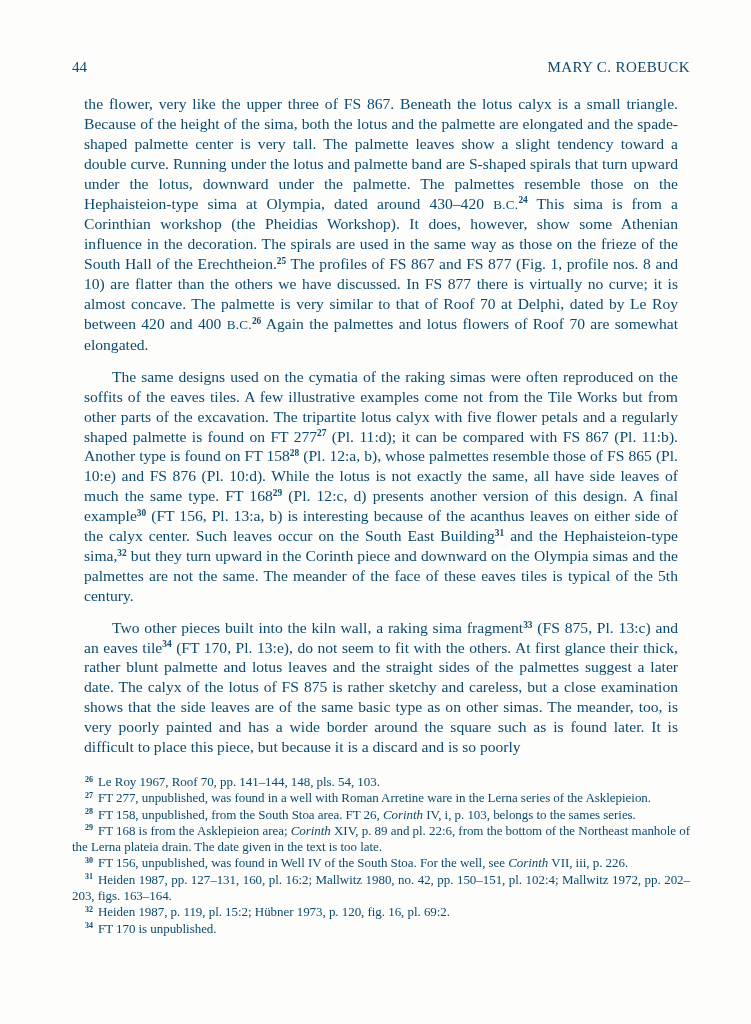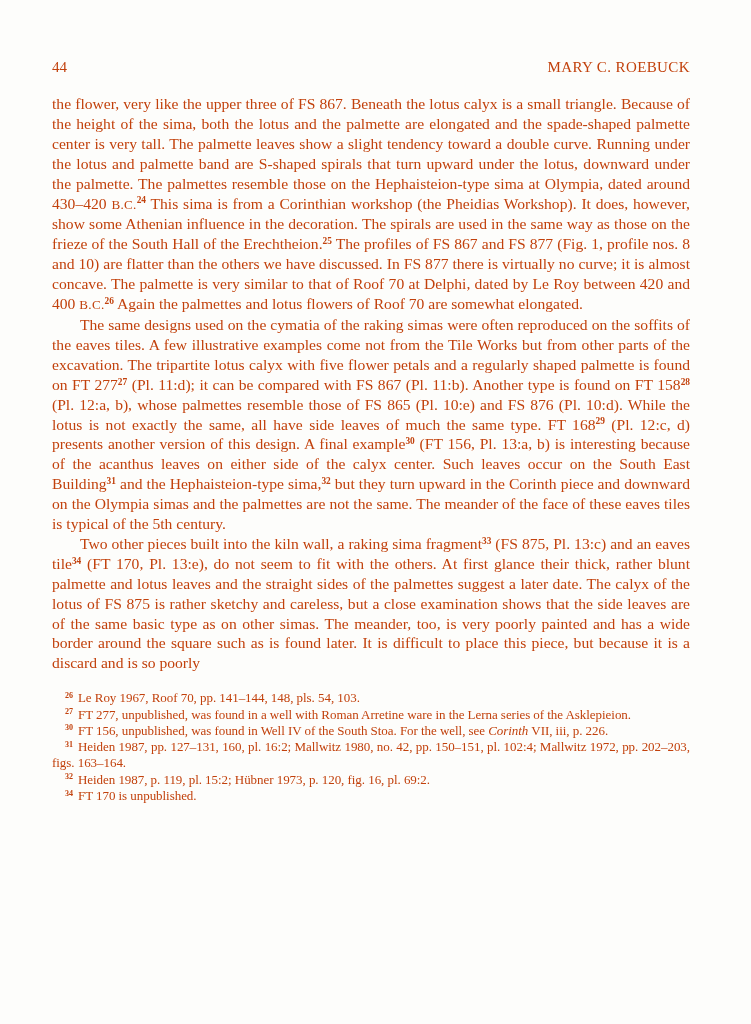--- a/index.html
+++ b/index.html
@@ -7,23 +7,23 @@
     padding: 0;
     background: #ffffff;
   }
   .page {
     position: relative;
     width: 751px;
     height: 1024px;
     margin: 0 auto;
     background: #fdfdfb;
     box-sizing: border-box;
-    padding: 58px 61px 0 52px;
+    padding: 58px 61px 0 72px;
     font-family: "Liberation Serif", "DejaVu Serif", serif;
-    color: #c2410c;
+    color: #0c4a6e;
     overflow: hidden;
   }
   .page-header {
     position: relative;
     height: 19px;
     margin-bottom: 17px;
     font-size: 15px;
     line-height: 19px;
   }
   .page-number {
@@ -34,21 +34,21 @@
   .running-head {
     text-align: right;
     letter-spacing: 0.4px;
   }
   .article-body {
     font-size: 15.6px;
     line-height: 19.9px;
     text-align: justify;
   }
   .article-body p {
-    margin: 0;
+    margin: 12px;
   }
   .article-body p.indented {
     text-indent: 28px;
   }
   sup.ref {
     font-size: 0.60em;
     font-weight: 700;
     vertical-align: baseline;
     position: relative;
     top: -0.55em;
@@ -97,20 +97,26 @@
   </div>
 
   <div class="footnotes">
     <p class="footnote">
       <sup class="fn-num">26</sup><span>Le Roy 1967, Roof 70, pp. 141–144, 148, pls. 54, 103.</span>
     </p>
     <p class="footnote">
       <sup class="fn-num">27</sup><span>FT 277, unpublished, was found in a well with Roman Arretine ware in the Lerna series of the Asklepieion.</span>
     </p>
     <p class="footnote">
+      <sup class="fn-num">28</sup><span>FT 158, unpublished, from the South Stoa area. FT 26, <i>Corinth</i> IV, i, p. 103, belongs to the sames series.</span>
+    </p>
+    <p class="footnote">
+      <sup class="fn-num">29</sup><span>FT 168 is from the Asklepieion area; <i>Corinth</i> XIV, p. 89 and pl. 22:6, from the bottom of the Northeast manhole of the Lerna plateia drain. The date given in the text is too late.</span>
+    </p>
+    <p class="footnote">
       <sup class="fn-num">30</sup><span>FT 156, unpublished, was found in Well IV of the South Stoa. For the well, see <i>Corinth</i> VII, iii, p. 226.</span>
     </p>
     <p class="footnote">
       <sup class="fn-num">31</sup><span>Heiden 1987, pp. 127–131, 160, pl. 16:2; Mallwitz 1980, no. 42, pp. 150–151, pl. 102:4; Mallwitz 1972, pp. 202–203, figs. 163–164.</span>
     </p>
     <p class="footnote">
       <sup class="fn-num">32</sup><span>Heiden 1987, p. 119, pl. 15:2; Hübner 1973, p. 120, fig. 16, pl. 69:2.</span>
     </p>
     <p class="footnote">
       <sup class="fn-num">34</sup><span>FT 170 is unpublished.</span>

